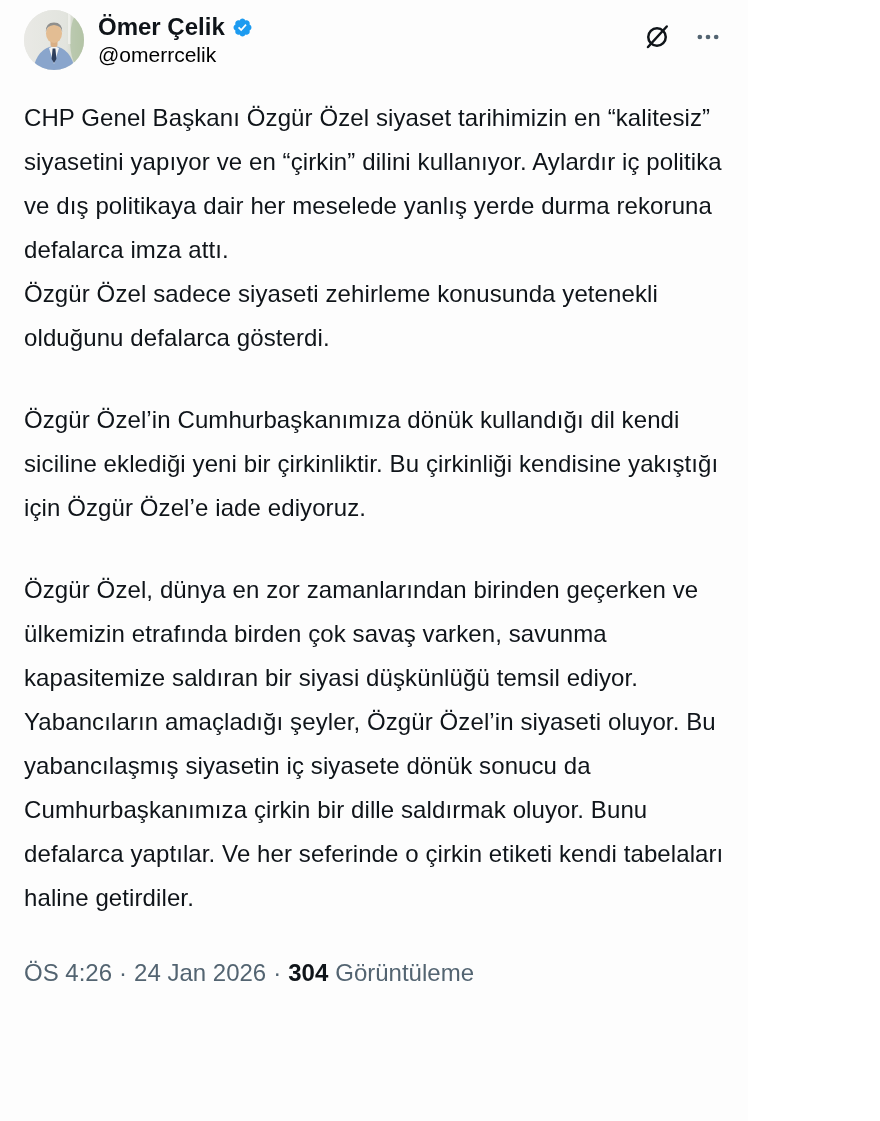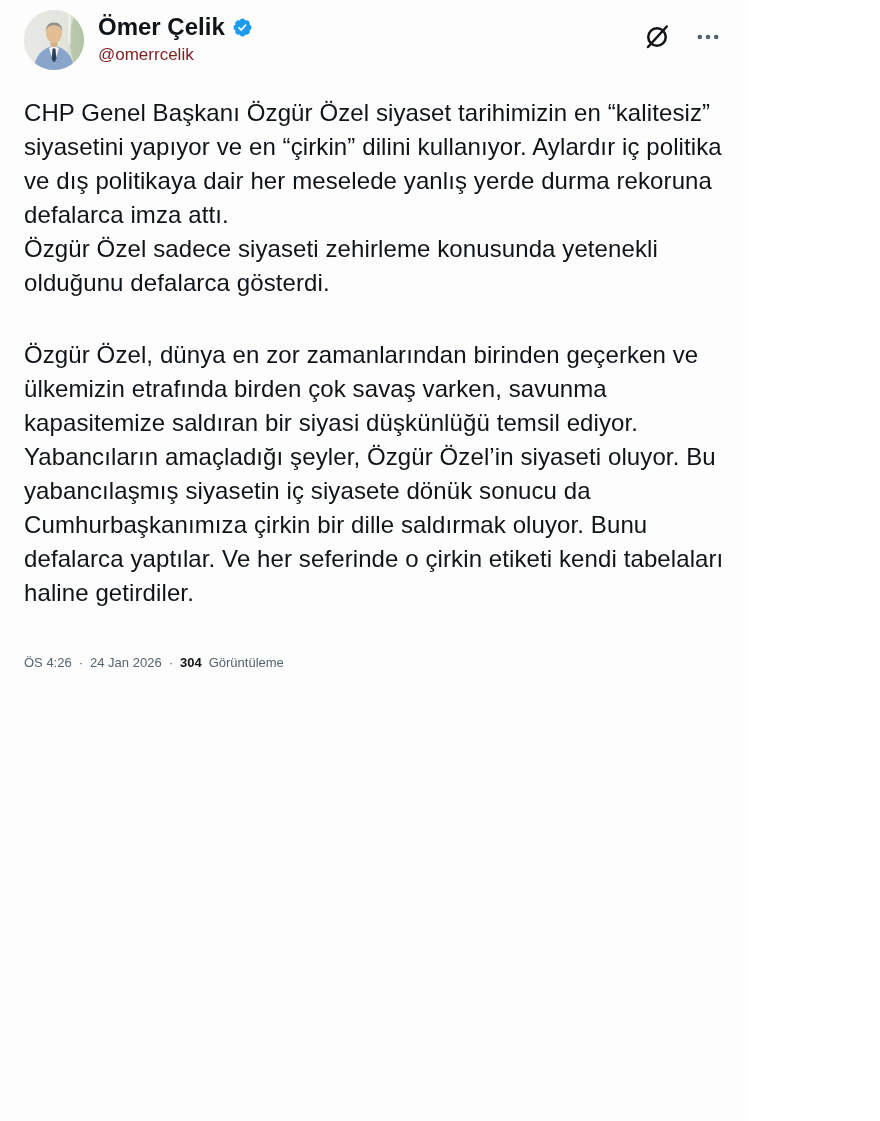--- a/index.html
+++ b/index.html
@@ -47,23 +47,23 @@
     gap: 7px;
   }
   .author-name {
     font-size: 24px;
     font-weight: 700;
     line-height: 30px;
     color: #0f1419;
   }
   .verified-badge { width: 21px; height: 21px; display: inline-block; }
   .author-handle {
-    font-size: 17px;
+    font-size: 21px;
     line-height: 26px;
-    color: #7f1d1d;
+    color: #000000;
   }
   .header-actions {
     display: flex;
     align-items: center;
     gap: 22px;
     padding-top: 12px;
     padding-right: 2px;
   }
   .icon-btn {
     background: none;
@@ -71,35 +71,35 @@
     padding: 0;
     cursor: pointer;
     display: flex;
     align-items: center;
     justify-content: center;
   }
   
   .body-text {
     margin-top: 26px;
     font-size: 24px;
-    line-height: 34px;
+    line-height: 44px;
     letter-spacing: 0.1px;
     color: #0f1419;
     max-width: 834px;
   }
   .body-text p {
     margin: 0 0 38px 0;
     white-space: pre-wrap;
     word-wrap: break-word;
   }
   .body-text p:last-child { margin-bottom: 0; }
   
   .footer {
     margin-top: 40px;
-    font-size: 13px;
+    font-size: 24px;
     line-height: 25px;
     color: #536471;
     display: flex;
     align-items: baseline;
     gap: 7px;
     white-space: nowrap;
   }
   .views-count {
     color: #0f1419;
     font-weight: 700;
@@ -162,20 +162,21 @@
             <circle cx="19" cy="12" r="2"></circle>
           </svg>
         </span>
       </button>
     </div>
   </div>
 
   <div class="body-text">
     <p>CHP Genel Başkanı Özgür Özel siyaset tarihimizin en “kalitesiz” siyasetini yapıyor ve en “çirkin” dilini kullanıyor. Aylardır iç politika ve dış politikaya dair her meselede yanlış yerde durma rekoruna defalarca imza attı.
 Özgür Özel sadece siyaseti zehirleme konusunda yetenekli  olduğunu defalarca gösterdi.</p>
+    <p>Özgür Özel’in Cumhurbaşkanımıza dönük kullandığı dil kendi siciline eklediği yeni bir çirkinliktir. Bu çirkinliği kendisine yakıştığı için Özgür Özel’e iade ediyoruz.</p>
     <p>Özgür Özel, dünya en zor zamanlarından birinden geçerken ve ülkemizin etrafında birden çok savaş varken, savunma kapasitemize saldıran bir siyasi düşkünlüğü temsil ediyor.   Yabancıların amaçladığı şeyler, Özgür Özel’in siyaseti oluyor. Bu yabancılaşmış siyasetin iç siyasete dönük sonucu da Cumhurbaşkanımıza çirkin bir dille saldırmak oluyor. Bunu defalarca yaptılar. Ve her seferinde o çirkin etiketi kendi tabelaları haline getirdiler.</p>
   </div>
 
   <div class="footer">
     <span>ÖS 4:26</span>
     <span>·</span>
     <span>24 Jan 2026</span>
     <span>·</span>
     <span class="views-count">304</span>
     <span>Görüntüleme</span>

